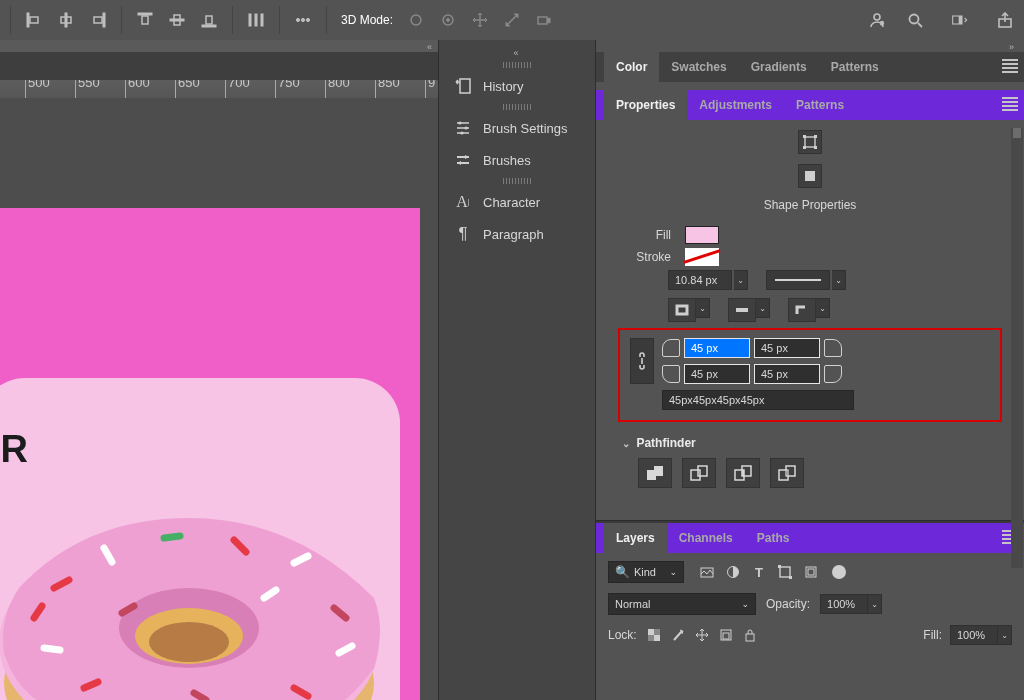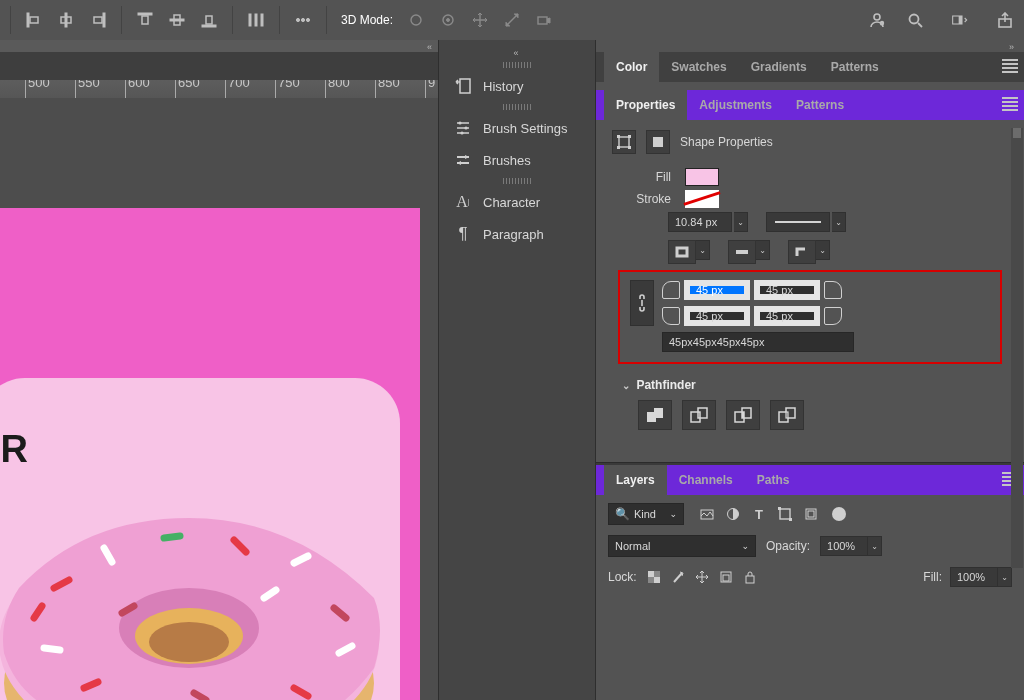--- a/index.html
+++ b/index.html
@@ -54,21 +54,21 @@
   .mid-item .ico{width:20px;height:20px;display:flex;align-items:center;justify-content:center;color:#cfcfcf;}
   
   .tabrow{display:flex;align-items:center;height:30px;background:#404040;padding-left:8px;font-size:12px;gap:0;position:relative;}
   .tabrow.secondary{background:#6d28d9;}
   .tab{padding:0 12px;height:30px;line-height:30px;color:var(--text-dim);cursor:pointer;font-weight:600;}
   .tab.active{background:var(--bg);color:#f0f0f0;}
   .panel-menu{position:absolute;right:6px;top:7px;display:flex;flex-direction:column;gap:2px;width:16px;cursor:pointer;}
   .panel-menu div{height:2px;background:#c4c4c4;}
   .top-collapse{text-align:right;padding:2px 10px 0 0;color:#b8b8b8;font-size:9px;}
   .props-body{position:relative;padding:10px 16px 14px 16px;flex:0;}
-  .shape-hdr{display:flex;align-items:center;gap:10px;margin-bottom:14px;}
+  .shape-hdr{display:flex;align-items:center;gap:10px;margin-bottom:14px;flex-direction:column;}
   .small-btn{width:24px;height:24px;background:#3f3f3f;display:flex;align-items:center;justify-content:center;border:1px solid #333;}
   .shape-hdr2{font-size:12px;color:var(--text);}
   .row{display:flex;align-items:center;gap:10px;margin:4px 0 4px 19px;font-size:12px;}
   .row .lbl{width:40px;color:var(--text);text-align:right;margin-right:4px;}
   .swatch{width:34px;height:18px;border:1px solid #222;}
   .stroke-swatch{width:34px;height:18px;background:#fff;position:relative;}
   .stroke-swatch::after{content:"";position:absolute;left:-2px;top:7px;width:38px;height:3px;background:#e00000;transform:rotate(-18deg);}
   .field{height:20px;background:var(--field);color:var(--text);font-size:11px;display:flex;align-items:center;padding:0 6px;border:1px solid #303030;}
   .dd{width:14px;height:20px;background:#3a3a3a;display:flex;align-items:center;justify-content:center;font-size:8px;color:#ccc;border:1px solid #303030;border-left:none;}
   .icon-btn{width:28px;height:24px;background:#3f3f3f;display:flex;align-items:center;justify-content:center;border:1px solid #333;}
@@ -77,21 +77,21 @@
   
   .corner-box{border:2px solid var(--accent-red);padding:8px 10px 10px 10px;margin:6px 6px 0 6px;}
   .corner-row{display:flex;align-items:center;gap:4px;margin-bottom:6px;}
   .link-btn{width:24px;height:46px;background:#3a3a3a;display:flex;align-items:center;justify-content:center;border:1px solid #303030;margin-right:4px;}
   .corner-cell{display:flex;align-items:center;gap:4px;}
   .corner-icon{width:18px;height:18px;border:1.5px solid #d0d0d0;}
   .corner-tl{border-radius:9px 2px 2px 2px;}
   .corner-tr{border-radius:2px 9px 2px 2px;}
   .corner-bl{border-radius:2px 2px 2px 9px;}
   .corner-br{border-radius:2px 2px 9px 2px;}
-  .num-field{width:66px;height:20px;background:#2f2f2f;color:var(--text);font-size:11px;padding:0 6px;display:flex;align-items:center;border:6px solid #e5e5e5;}
+  .num-field{width:66px;height:20px;background:#2f2f2f;color:var(--text);font-size:11px;padding:0 6px;display:flex;align-items:center;border:1px solid #e5e5e5;}
   .num-field.sel{background:var(--highlight);color:#fff;}
   .wide-field{width:192px;height:20px;background:#2f2f2f;color:var(--text);font-size:11px;padding:0 6px;display:flex;align-items:center;border:1px solid #272727;margin-left:48px;}
   
   .section-hdr{display:flex;align-items:center;gap:6px;font-weight:600;color:#eaeaea;margin:14px 0 8px 10px;font-size:12px;}
   .section-hdr .chev{font-size:10px;color:#ccc;}
   .pf-row{display:flex;gap:10px;margin-left:26px;}
   .pf-btn{width:34px;height:30px;background:#3f3f3f;display:flex;align-items:center;justify-content:center;border:1px solid #333;}
   
   .hdiv{height:3px;background:#3a3a3a;margin:18px 0 0 0;border-top:1px solid #2b2b2b;}
   

